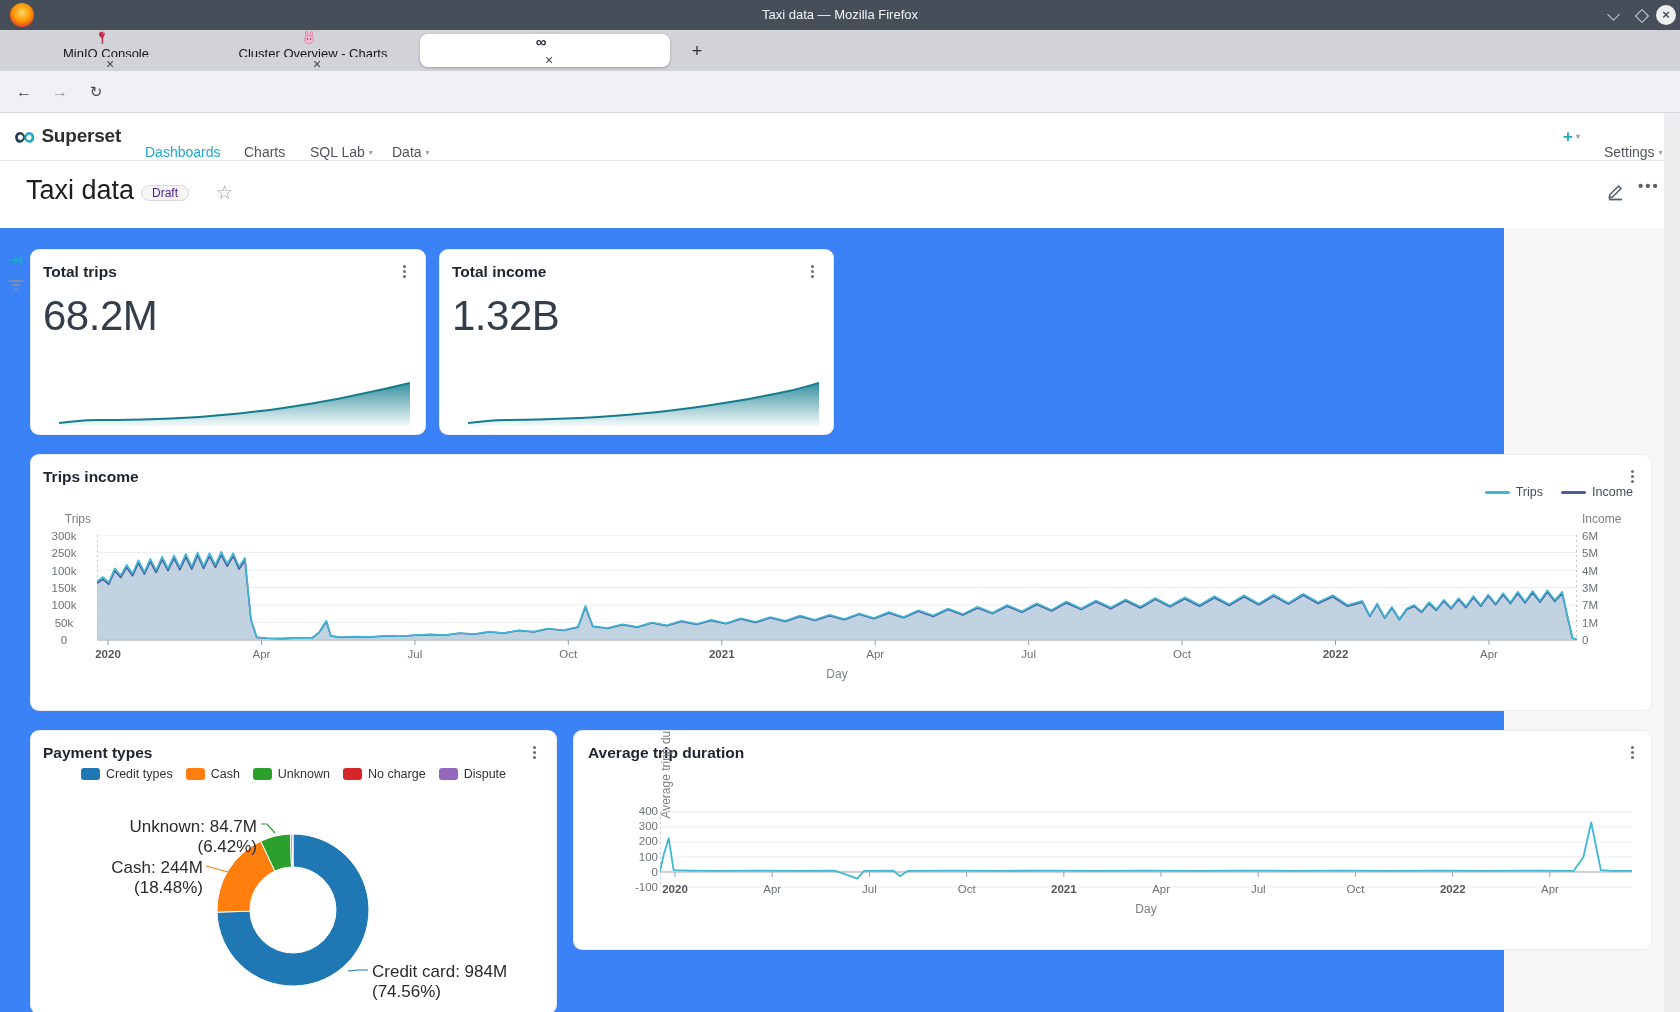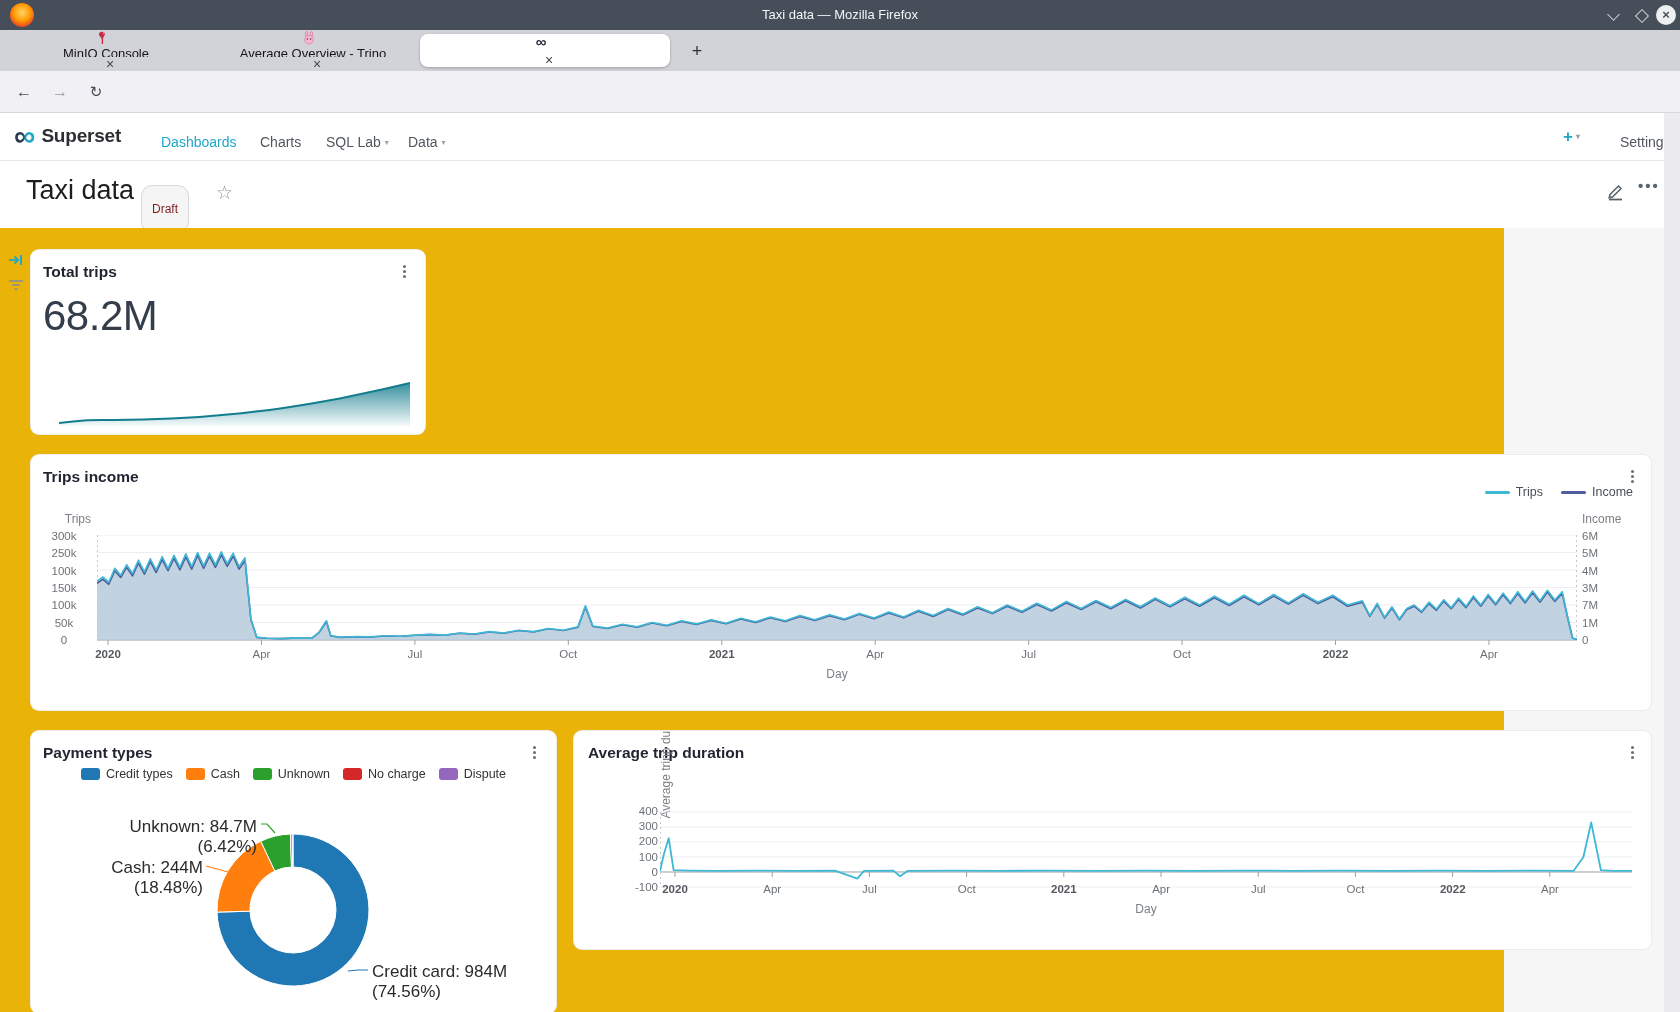--- a/index.html
+++ b/index.html
@@ -38,40 +38,40 @@
   #url-text b{color:#15151a;font-weight:700;}
   #zoom-badge{background:#dfdfe6;border-radius:4px;padding:2px 6px;font-size:11px;color:#15151a;flex:none;}
   #url-star{color:#4b4b55;font-size:15px;flex:none;}
   .tbicon{top:84px;width:20px;height:20px;}
   
   #appnav{left:0;top:113px;width:1680px;height:48px;background:#fff;border-bottom:1px solid #e6e6e6;box-sizing:border-box;}
   #brand{left:14px;top:8px;display:flex;align-items:center;gap:6px;}
   #brand-inf{font-size:30px;font-weight:700;line-height:30px;background:linear-gradient(90deg,#263a52 0%,#263a52 42%,#20a7c9 58%);
              -webkit-background-clip:text;background-clip:text;color:transparent;}
   #brand-name{font-size:19px;font-weight:700;color:#2e2e33;letter-spacing:-.2px;}
-  .navitem{top:6px;height:47px;line-height:47px;font-size:14px;color:#51565e;margin-left:16px;}
+  .navitem{top:16px;height:47px;line-height:47px;font-size:14px;color:#51565e;}
   .navitem .caret{font-size:8px;color:#9aa0a6;margin-left:4px;vertical-align:2px;}
   #nav-dashboards{left:145px;color:#20a7c9;}
   #nav-underline{left:133px;top:158px;width:94px;height:3px;background:#20a7c9;}
   #nav-charts{left:244px;}
   #nav-sqllab{left:310px;}
   #nav-data{left:392px;}
   #nav-plus{left:1563px;top:0;height:47px;line-height:47px;font-size:17px;font-weight:700;color:#20a7c9;}
   #nav-plus .caret{font-size:8px;color:#9aa0a6;margin-left:3px;vertical-align:3px;}
   #nav-settings{left:1604px;}
   
   #pagehead{left:0;top:161px;width:1680px;height:67px;background:#fff;}
   #page-title{left:26px;top:14px;font-size:27px;font-weight:500;color:#1e1e1e;}
-  #draft-badge{left:141px;top:24px;padding:16px 10px;font-size:12px;color:#7f1d1d;background:#f5f5f5;
+  #draft-badge{left:141px;top:24px;padding:0 10px;font-size:12px;color:#4c1d95;background:#f5f5f5;
                border:1px solid #d9d9d9;border-radius:11px;}
   #head-star{left:216px;top:20px;font-size:19px;color:#8e959c;}
   #edit-pencil{left:1604px;top:19px;width:22px;height:22px;}
   #head-dots{left:1638px;top:16px;font-size:15px;font-weight:700;letter-spacing:2px;color:#5b6570;}
   
-  #dashboard{left:0;top:228px;width:1504px;height:784px;background:#eab308;}
+  #dashboard{left:0;top:228px;width:1504px;height:784px;background:#3b82f6;}
   #filt-expand{left:8px;top:24px;width:16px;height:16px;}
   #filt-icon{left:8px;top:50px;width:16px;height:14px;}
   .card{position:absolute;background:#fff;border-radius:8px;box-shadow:0 0 0 1px #ececec;overflow:hidden;}
   #card-tt{left:31px;top:22px;width:394px;height:184px;}
   #card-ti{left:440px;top:22px;width:393px;height:184px;}
   #card-tri{left:31px;top:227px;width:1620px;height:255px;}
   #card-pay{left:31px;top:503px;width:525px;height:282px;}
   #card-avg{left:574px;top:503px;width:1077px;height:218px;}
   .card-title{position:absolute;left:12px;top:13px;font-size:15.5px;font-weight:700;color:#1f2430;}
   .kebab{position:absolute;width:18px;height:18px;display:flex;flex-direction:column;align-items:center;justify-content:center;gap:2px;}
@@ -124,21 +124,21 @@
         <svg viewBox="0 0 16 16" width="16" height="16">
             <g fill="#f6b6d2" stroke="#d8679b" stroke-width=".6">
               <ellipse cx="5.6" cy="4.2" rx="1.2" ry="3.1"></ellipse>
               <ellipse cx="10.4" cy="4.2" rx="1.2" ry="3.1"></ellipse>
               <circle cx="8" cy="9.6" r="4.3"></circle>
             </g>
             <circle cx="6.4" cy="9" r=".7" fill="#5a2a42"></circle>
             <circle cx="9.6" cy="9" r=".7" fill="#5a2a42"></circle>
           </svg>
       </span>
-      <span class="ttitle">Average Overview - Trino</span>
+      <span class="ttitle">Cluster Overview - Charts</span>
       <span class="tclose">×</span>
     </div>
     <div id="tab-2" class="abs tab">
       <span class="ticon" style="font-size:15px;font-weight:800;color:#2a2a3c;line-height:16px;text-align:center;">∞</span>
       <span class="ttitle">Taxi data</span>
       <span class="tclose">×</span>
     </div>
     <div id="newtab" class="abs">+</div>
   </div>
 
@@ -264,20 +264,39 @@
             <linearGradient id="spark-0g" x1="0" y1="0" x2="0" y2="1">
               <stop offset="0%" stop-color="#137d8e" stop-opacity="0.85"></stop>
               <stop offset="100%" stop-color="#137d8e" stop-opacity="0.04"></stop>
             </linearGradient>
           </defs>
           <path d="M0.0 43.0L14.0 41.5L28.1 40.3L42.1 40.1L56.2 39.9L70.2 39.7L84.2 39.4L98.3 39.0L112.3 38.5L126.4 37.8L140.4 36.9L154.4 35.8L168.5 34.6L182.5 33.2L196.6 31.6L210.6 29.9L224.6 27.9L238.7 25.8L252.7 23.5L266.8 21.1L280.8 18.4L294.8 15.6L308.9 12.6L322.9 9.5L337.0 6.3L351.0 3.0L351 46L0 46Z" fill="url(#spark-0g)"></path>
           <path d="M0.0 43.0L14.0 41.5L28.1 40.3L42.1 40.1L56.2 39.9L70.2 39.7L84.2 39.4L98.3 39.0L112.3 38.5L126.4 37.8L140.4 36.9L154.4 35.8L168.5 34.6L182.5 33.2L196.6 31.6L210.6 29.9L224.6 27.9L238.7 25.8L252.7 23.5L266.8 21.1L280.8 18.4L294.8 15.6L308.9 12.6L322.9 9.5L337.0 6.3L351.0 3.0" fill="none" stroke="#137d8e" stroke-width="2" stroke-linejoin="round"></path>
         </svg>
     </div>
 
+    <div id="card-ti" class="card">
+      <span class="card-title">Total income</span>
+      <span class="kebab" style="left:363px;top:12px;">
+          <i></i>
+          <i></i>
+          <i></i>
+        </span>
+      <span class="big-number">1.32B</span>
+      <svg id="spark-1" class="spark" width="351" height="46" viewBox="0 0 351 46">
+          <defs>
+            <linearGradient id="spark-1g" x1="0" y1="0" x2="0" y2="1">
+              <stop offset="0%" stop-color="#137d8e" stop-opacity="0.85"></stop>
+              <stop offset="100%" stop-color="#137d8e" stop-opacity="0.04"></stop>
+            </linearGradient>
+          </defs>
+          <path d="M0.0 43.0L14.0 41.5L28.1 40.3L42.1 40.0L56.2 39.7L70.2 39.4L84.2 39.1L98.3 38.6L112.3 38.0L126.4 37.2L140.4 36.3L154.4 35.3L168.5 34.1L182.5 32.7L196.6 31.2L210.6 29.5L224.6 27.7L238.7 25.7L252.7 23.6L266.8 21.3L280.8 18.9L294.8 16.3L308.9 13.6L322.9 10.6L337.0 6.9L351.0 3.0L351 46L0 46Z" fill="url(#spark-1g)"></path>
+          <path d="M0.0 43.0L14.0 41.5L28.1 40.3L42.1 40.0L56.2 39.7L70.2 39.4L84.2 39.1L98.3 38.6L112.3 38.0L126.4 37.2L140.4 36.3L154.4 35.3L168.5 34.1L182.5 32.7L196.6 31.2L210.6 29.5L224.6 27.7L238.7 25.7L252.7 23.6L266.8 21.3L280.8 18.9L294.8 16.3L308.9 13.6L322.9 10.6L337.0 6.9L351.0 3.0" fill="none" stroke="#137d8e" stroke-width="2" stroke-linejoin="round"></path>
+        </svg>
+    </div>
 
     <div id="card-tri" class="card">
       <span class="card-title">Trips income</span>
       <span class="kebab" style="left:1592px;top:12px;">
           <i></i>
           <i></i>
           <i></i>
         </span>
       <div class="lgd" style="right:18px;top:30px;">
         <span class="li">

